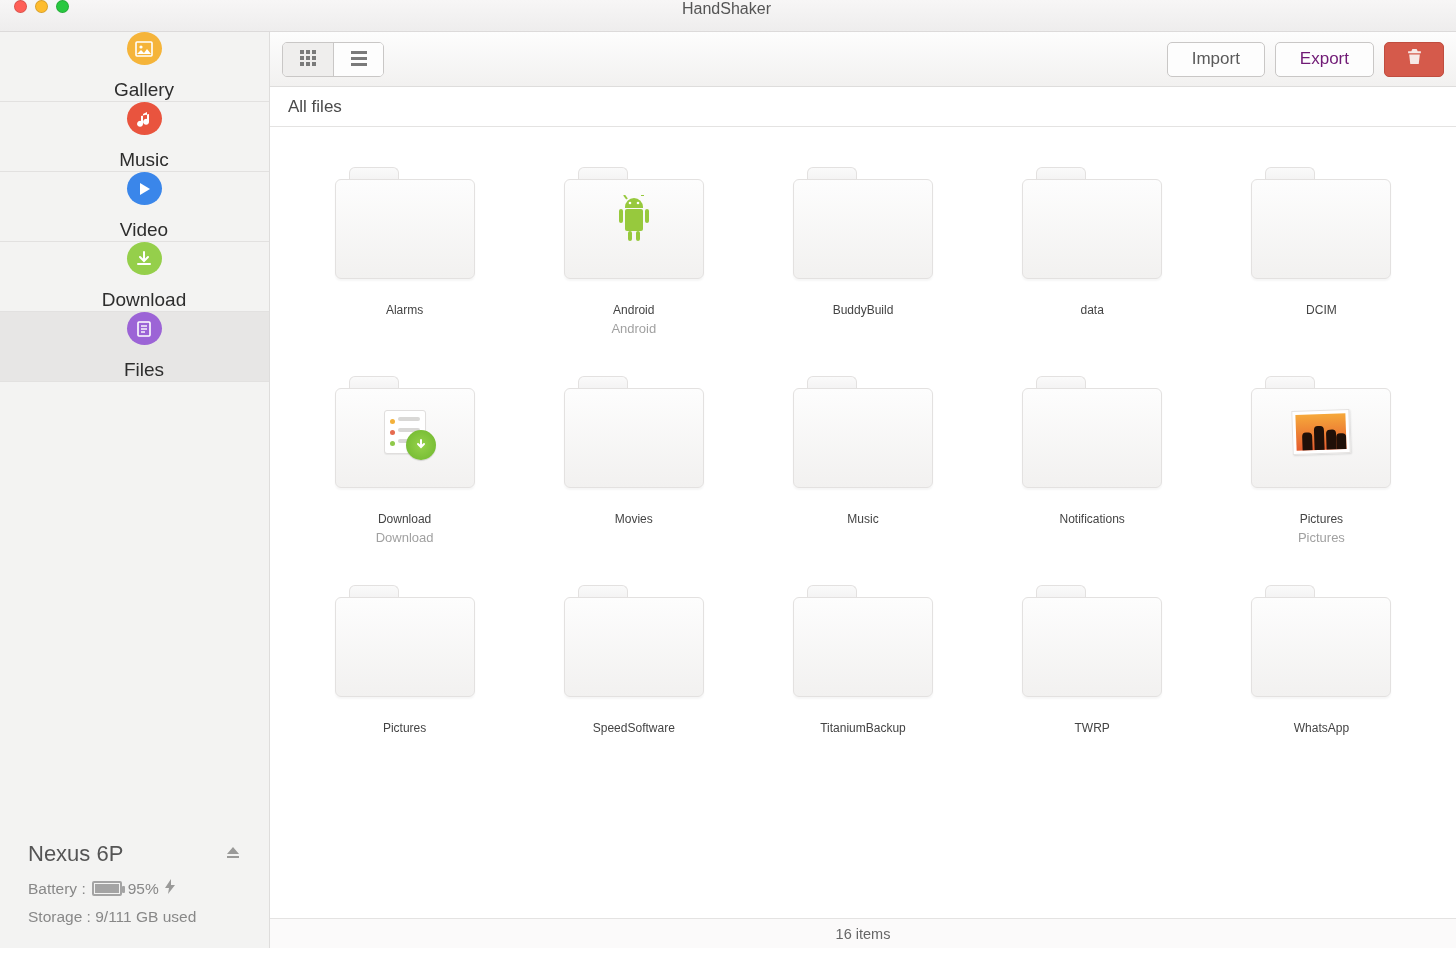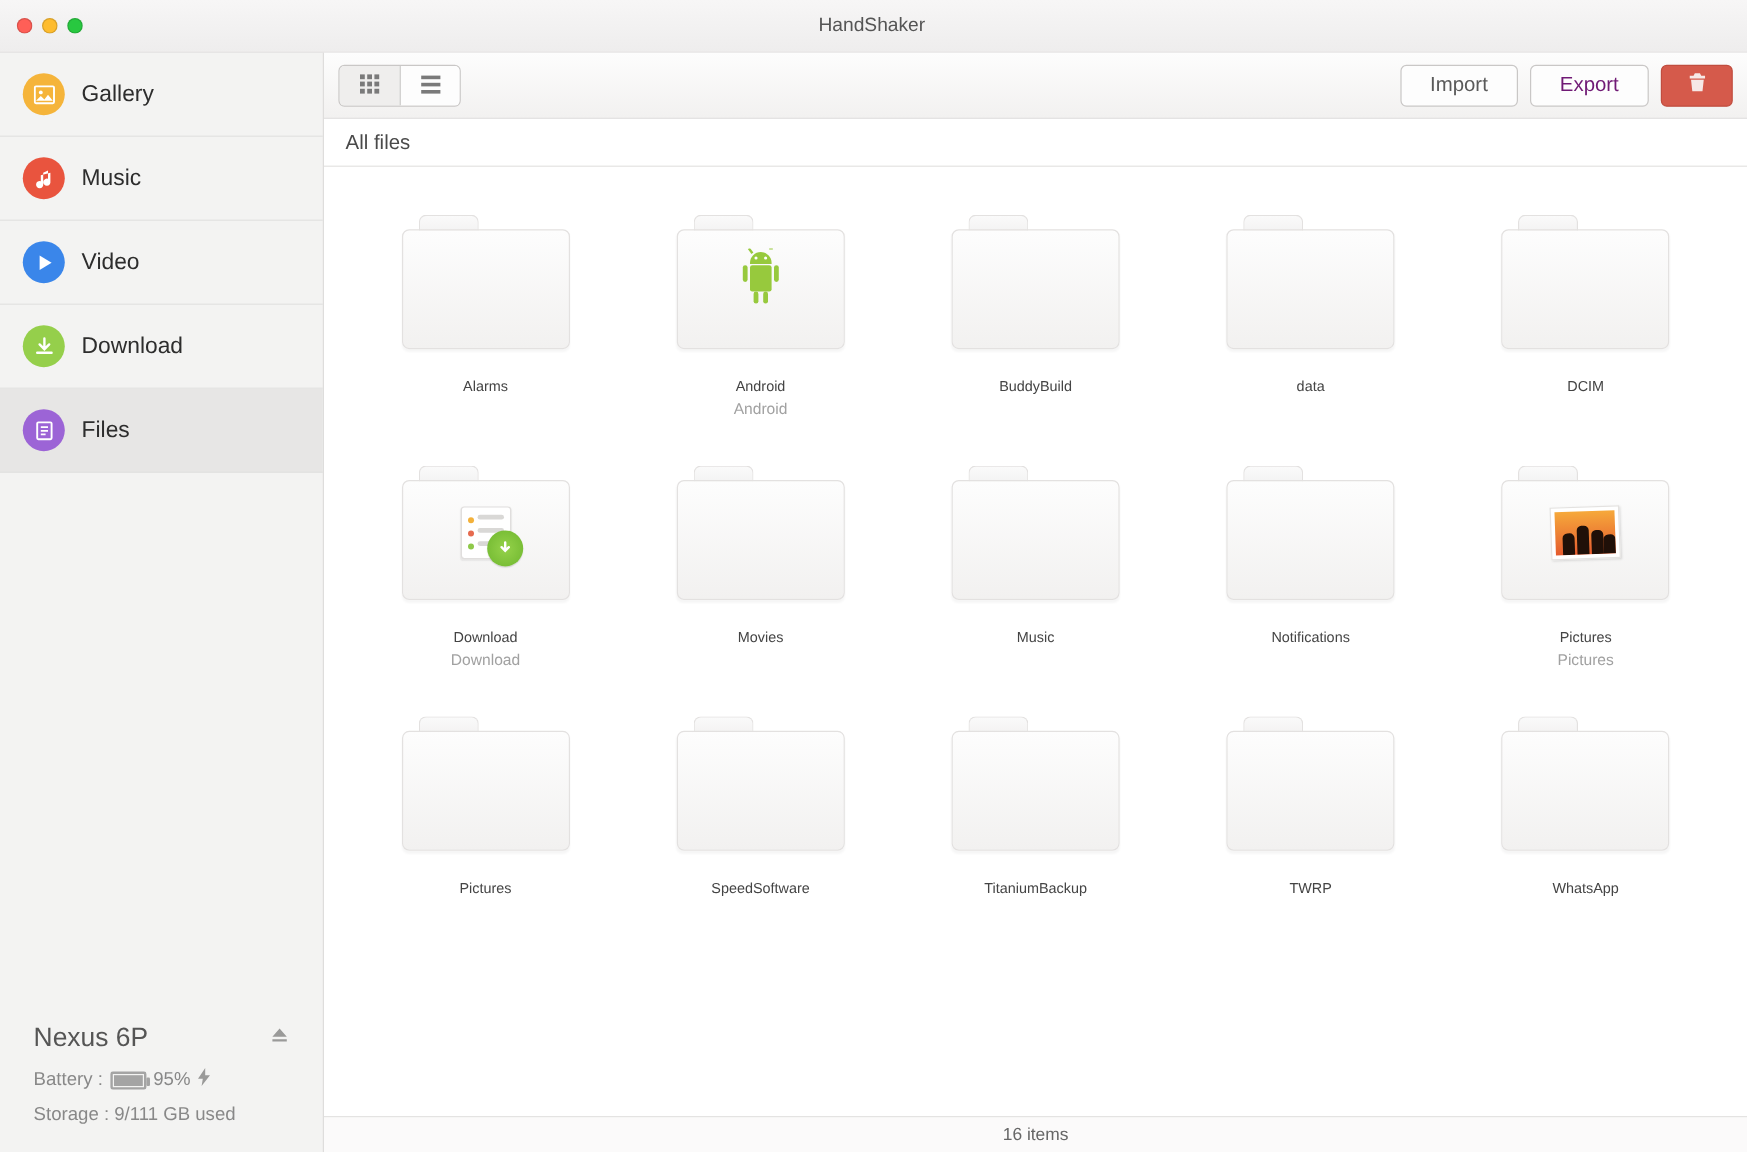--- a/index.html
+++ b/index.html
@@ -1,23 +1,23 @@
 <!DOCTYPE html>
 <html><head>
 <meta charset="utf-8">
 <style>
   * { box-sizing: border-box; margin: 0; padding: 0; }
   html, body { width: 1456px; height: 960px; overflow: hidden; font-family: -apple-system, "Helvetica Neue", Arial, sans-serif; }
 
   
   .titlebar {
-    height: 44px;
+    height: 32px;
     background: linear-gradient(#f7f6f6, #eeeded);
     border-bottom: 1px solid #dcdada;
-    display: flex; align-items: center;
+    display: flex; align-items: flex-start;
   }
   .traffic-lights { display: flex; gap: 8px; padding-left: 14px; }
   .tl { width: 13px; height: 13px; border-radius: 50%; border: 0.5px solid rgba(0,0,0,.15); }
   .tl.red    { background:#ff5f57; }
   .tl.yellow { background:#febc2e; }
   .tl.green  { background:#28c840; }
   .title { flex:1; text-align:center; font-size:16px; color:#555; }
   .title-right-spacer { width:72px; }
 
   
@@ -29,20 +29,21 @@
     background:#f3f3f2;
     border-right:1px solid #dedddc;
     display:flex; flex-direction:column;
   }
   .side-item {
     display:flex; align-items:center; gap:14px;
     height:70px; padding-left:19px;
     border-bottom:1px solid #e2e1e0;
     font-size:19px; color:#2d2d2d;
     cursor:pointer;
+    flex-direction:column;
   }
   .side-item.active { background:#e7e6e5; }
   .side-icon {
     width:35px; height:35px; border-radius:50%;
     display:flex; align-items:center; justify-content:center;
     color:#fff;
   }
   .side-icon svg { width:18px; height:18px; fill:#fff; }
 
   .sidebar-spacer { flex:1; }

